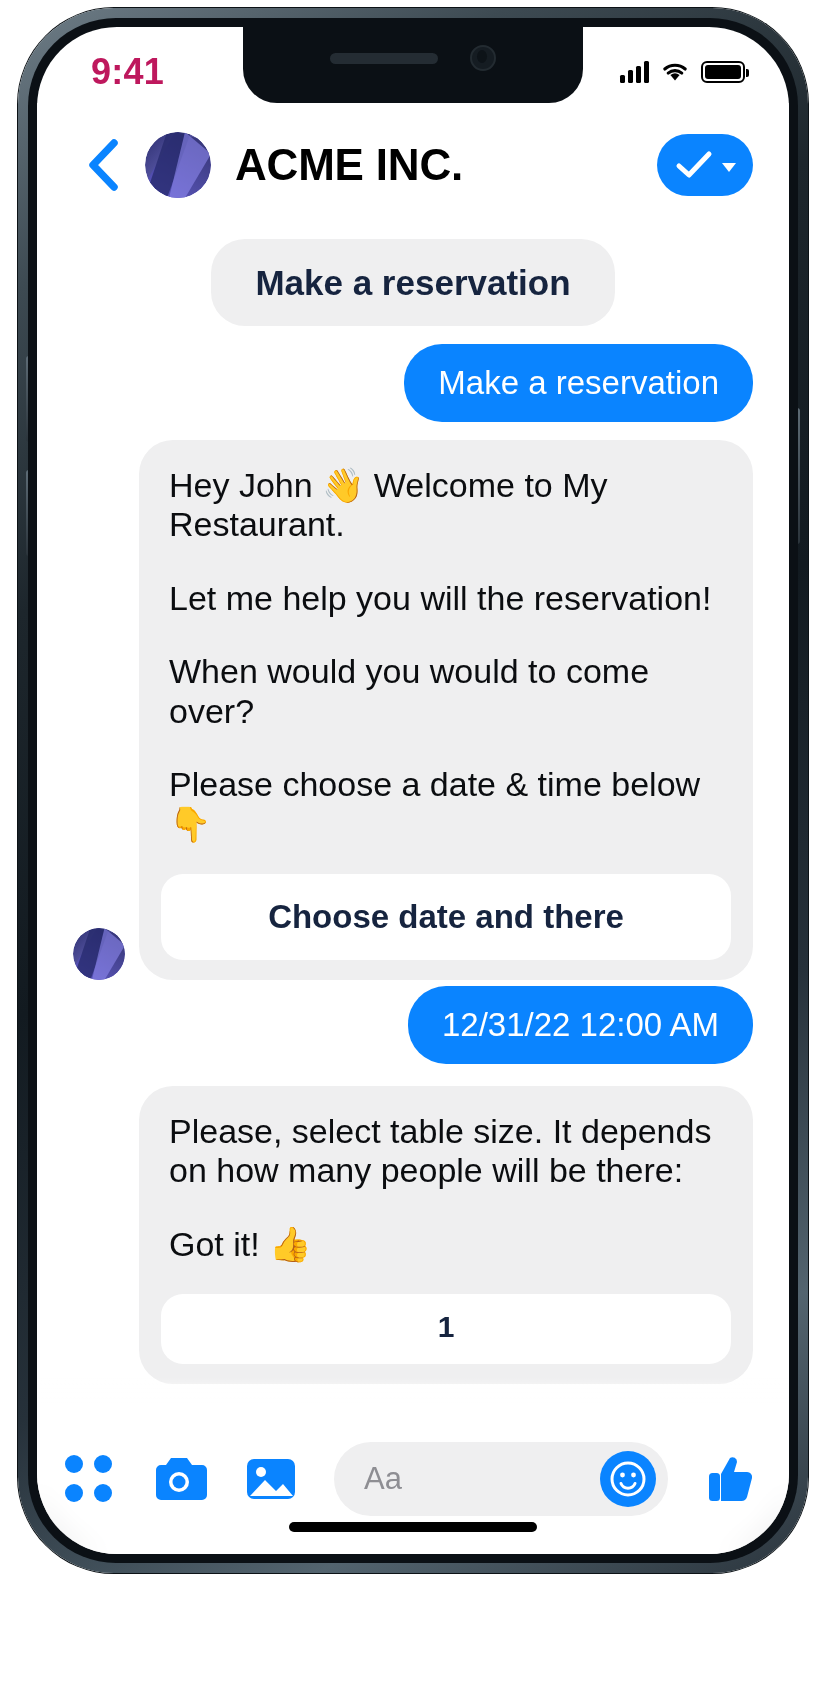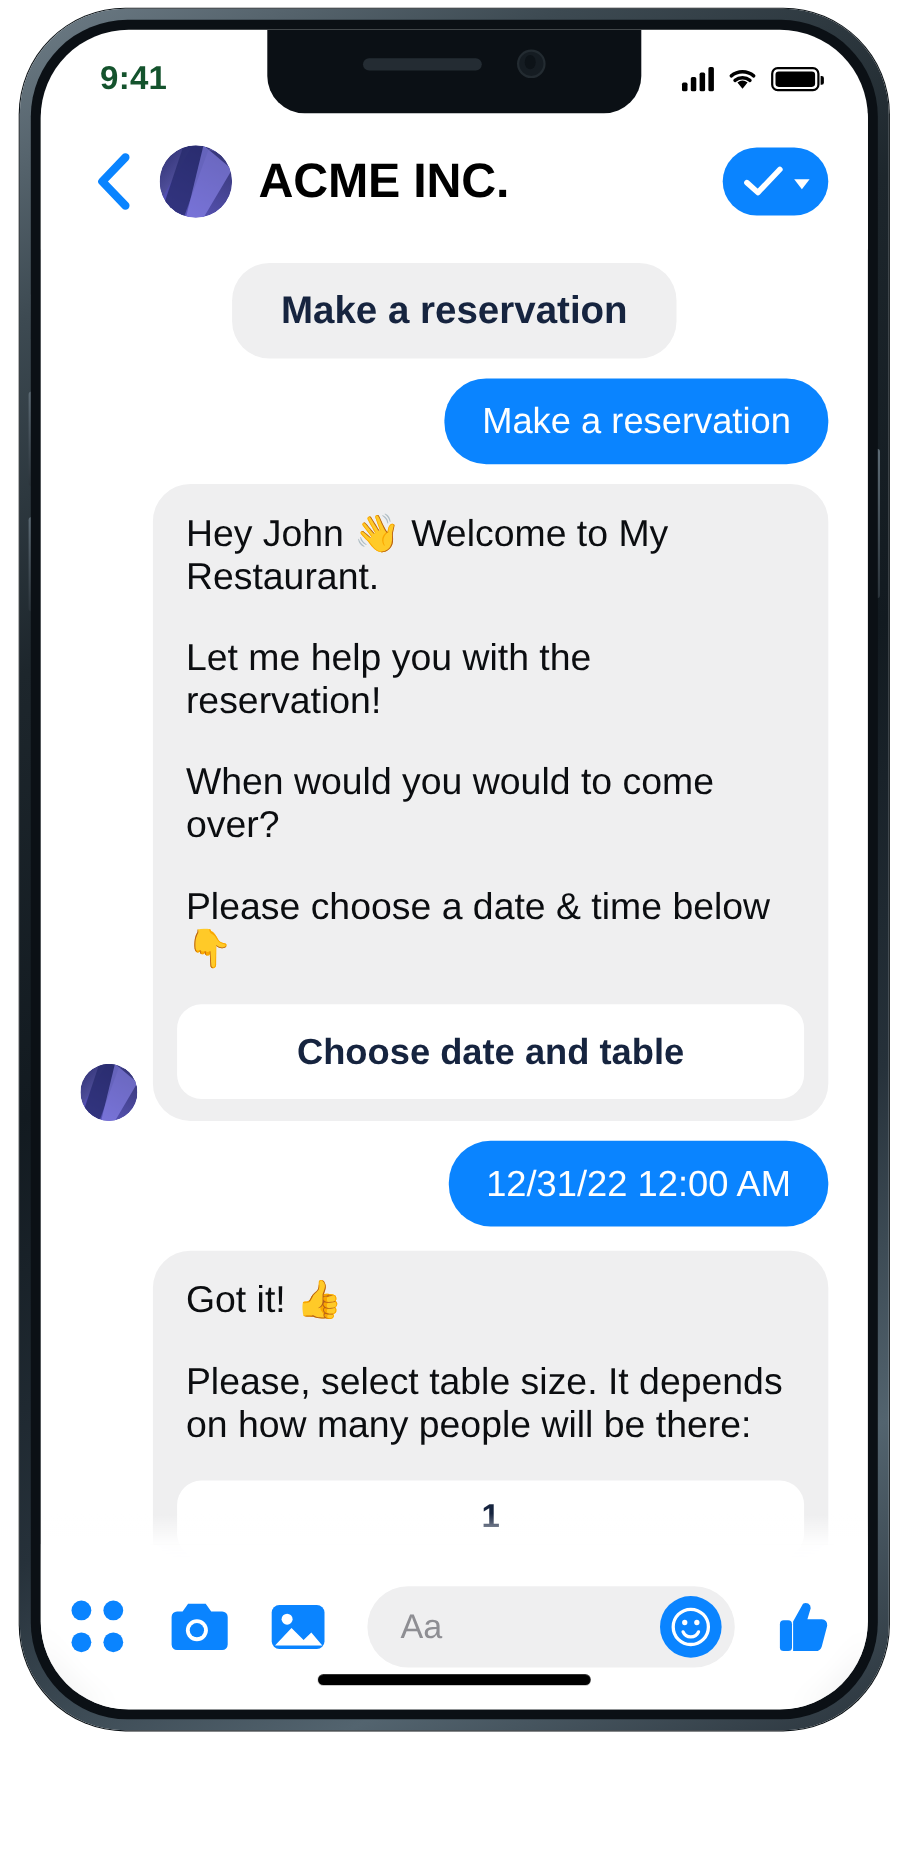--- a/index.html
+++ b/index.html
@@ -90,23 +90,23 @@
   
   .statusbar {
     position: absolute; top: 0; left: 0; right: 0;
     height: 76px;
     display: flex; align-items: center;
     justify-content: space-between;
     padding: 14px 44px 0 54px;
     z-index: 20;
   }
   .status-time {
-    font-size: 30px;
+    font-size: 36px;
     font-weight: 700;
-    color: #14532d;
+    color: #be185d;
     letter-spacing: 0.2px;
   }
   .status-right { display: flex; align-items: center; gap: 11px; }
 
   .bars { display: flex; align-items: flex-end; gap: 3px; height: 22px; }
   .bars i { display:block; width: 5px; background:#000; border-radius: 1.5px; }
   .bars i:nth-child(1){height:8px}
   .bars i:nth-child(2){height:13px}
   .bars i:nth-child(3){height:17px}
   .bars i:nth-child(4){height:22px}
@@ -207,21 +207,21 @@
     line-height: 1.15;
     max-width: 640px;
     white-space: nowrap;
   }
 
   
   .bot-block {
     display: flex;
     align-items: flex-end;
     gap: 14px;
-    margin-bottom: 18px;
+    margin-bottom: 6px;
   }
   .bot-block .avatar-slot { width: 52px; flex: 0 0 52px; }
   .card-bubble {
     background: #efeff0;
     border-radius: 34px;
     padding: 26px 22px 20px 22px;
     flex: 1 1 auto;
     max-width: 660px;
   }
   .card-text {
@@ -411,38 +411,38 @@
                     <path d="M0 52 L30 0 L66 10 L66 66 L0 66 Z" fill="url(#gB)" opacity="0.85"></path>
                     <path d="M22 0 L46 0 L22 66 L0 66 Z" fill="#262a6b" opacity="0.75"></path>
                     <path d="M40 0 L66 22 L40 66 L24 66 Z" fill="#8e88ee" opacity="0.6"></path>
                   </g>
                 </svg>
               </div>
             </div>
             <div class="card-bubble">
               <div class="card-text">
                 <p>Hey John 👋 Welcome to My Restaurant.</p>
-                <p>Let me help you with the reservation!</p>
+                <p>Let me help you will the reservation!</p>
                 <p>When would you would to come over?</p>
                 <p>Please choose a date &amp; time below 👇</p>
               </div>
-              <div class="card-btn">Choose date and table</div>
+              <div class="card-btn">Choose date and there</div>
             </div>
           </div>
 
           <div class="row right" style="margin-bottom:22px;">
             <div class="bubble-out">12/31/22 12:00 AM</div>
           </div>
 
           <div class="bot-block">
             <div class="avatar-slot"></div>
             <div class="card-bubble">
               <div class="card-text">
+                <p>Please, select table size. It depends on how many people will be there:</p>
                 <p>Got it! 👍</p>
-                <p>Please, select table size. It depends on how many people will be there:</p>
               </div>
               <div class="card-btn partial" style="font-weight:700;">1</div>
             </div>
           </div>
 
         </div>
 
         <div class="composer">
           <div class="comp-icon">
             <div class="grid-dots">

